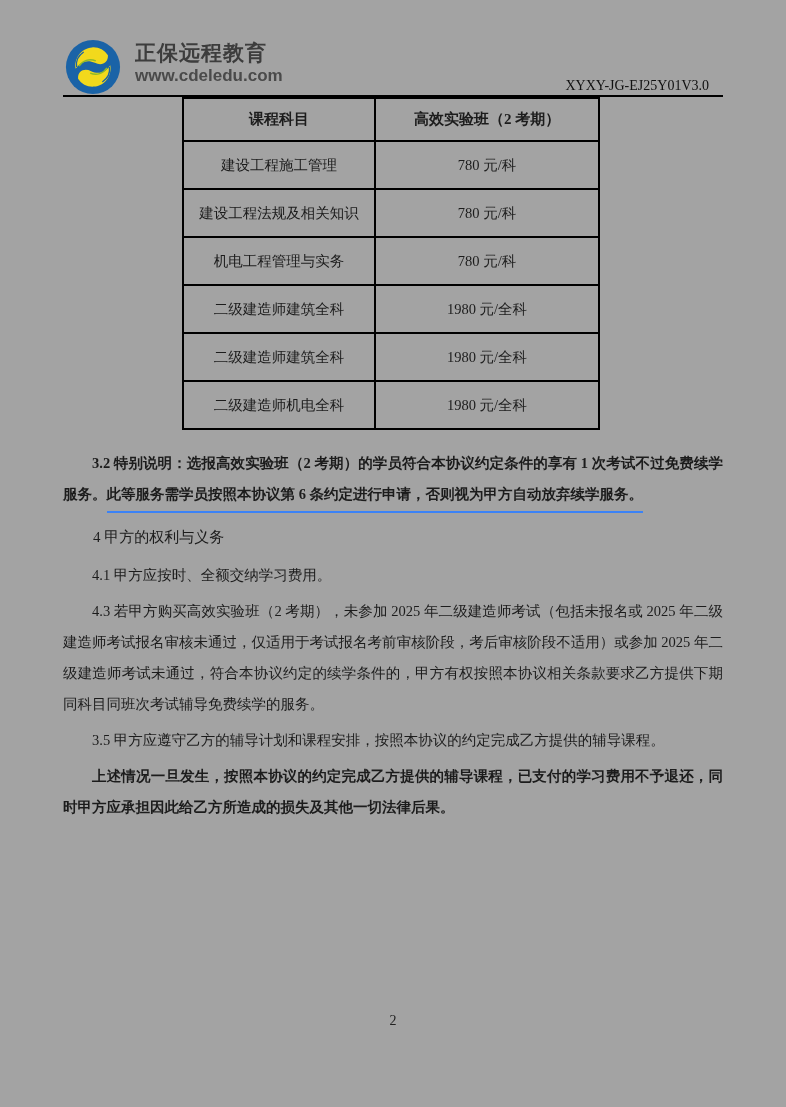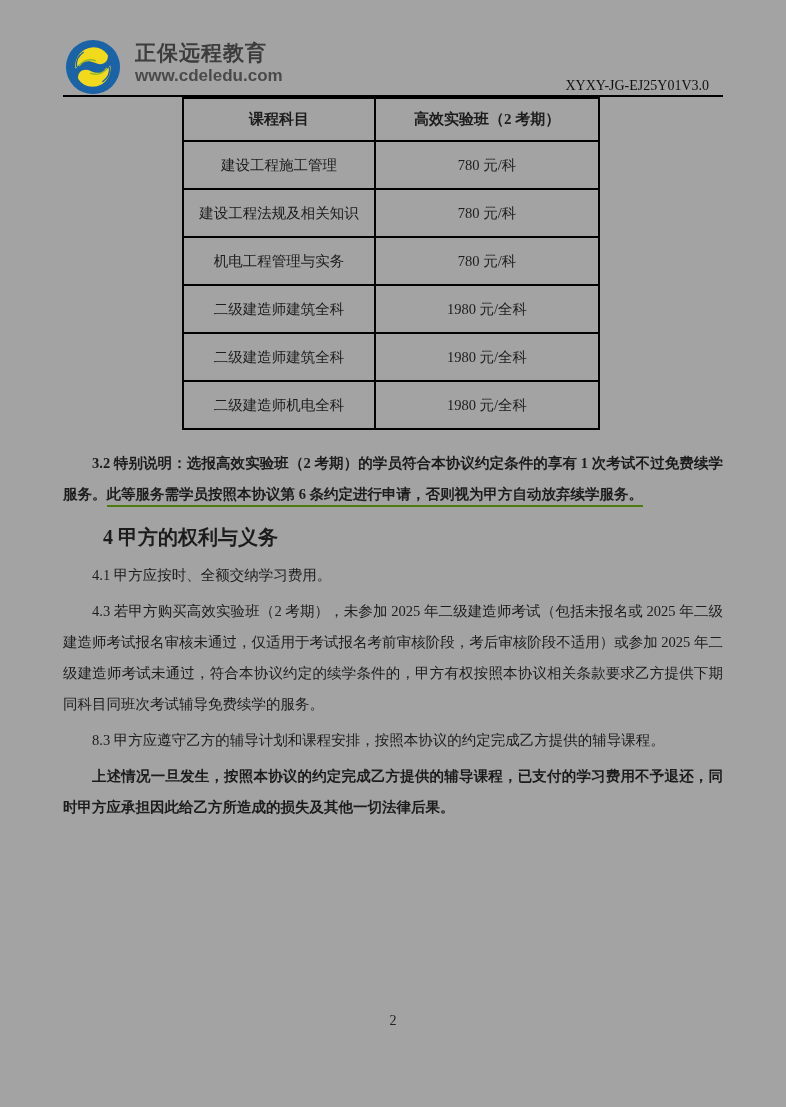--- a/index.html
+++ b/index.html
@@ -96,29 +96,29 @@
     text-align: justify;
   }
   .para {
     margin: 0 0 5px 0;
     font-size: 14.5px;
     line-height: 31px;
     text-indent: 2em;
   }
   .para.bold { font-weight: bold; }
   .section-heading {
-    font-size: 20px;
-    font-weight: bold;
+    font-size: 15px;
+    font-weight: normal;
     margin: 12px 0 7px 0;
     text-indent: 2em;
     line-height: 31px;
   }
   .u-line {
-    border-bottom: 2px solid #4d7c0f;
-    padding-bottom: 3px;
+    border-bottom: 2px solid #3b82f6;
+    padding-bottom: 9px;
   }
   
   .footer-pagenum {
     position: absolute;
     left: 0;
     right: 0;
     top: 1013px;
     text-align: center;
     font-size: 14px;
     color: #222222;
@@ -184,19 +184,19 @@
     </tbody>
   </table>
 
   <div class="body-text">
     <p class="para bold"><span>3.2 特别说明：选报高效实验班（2 考期）的学员符合本协议约定条件的享有 1 次考试不过免费续学服务。</span><span class="u-line">此等服务需学员按照本协议第 6 条约定进行申请，否则视为甲方自动放弃续学服务。</span></p>
 
     <div class="section-heading">4 甲方的权利与义务</div>
 
     <p class="para">4.1 甲方应按时、全额交纳学习费用。</p>
     <p class="para">4.3 若甲方购买高效实验班（2 考期），未参加 2025 年二级建造师考试（包括未报名或 2025 年二级建造师考试报名审核未通过，仅适用于考试报名考前审核阶段，考后审核阶段不适用）或参加 2025 年二级建造师考试未通过，符合本协议约定的续学条件的，甲方有权按照本协议相关条款要求乙方提供下期同科目同班次考试辅导免费续学的服务。</p>
-    <p class="para">8.3 甲方应遵守乙方的辅导计划和课程安排，按照本协议的约定完成乙方提供的辅导课程。</p>
+    <p class="para">3.5 甲方应遵守乙方的辅导计划和课程安排，按照本协议的约定完成乙方提供的辅导课程。</p>
     <p class="para bold">上述情况一旦发生，按照本协议的约定完成乙方提供的辅导课程，已支付的学习费用不予退还，同时甲方应承担因此给乙方所造成的损失及其他一切法律后果。</p>
   </div>
 
   <div class="footer-pagenum">2</div>
 
 </div>
 
 </body></html>

